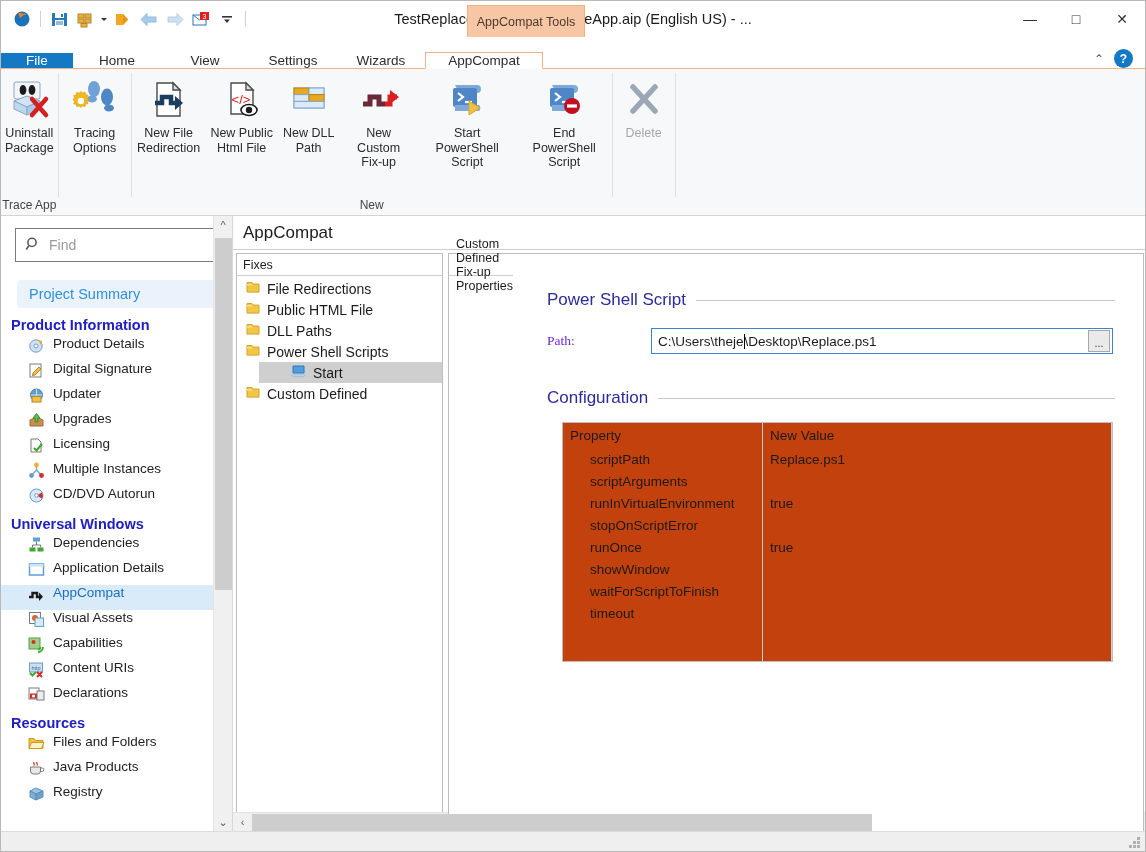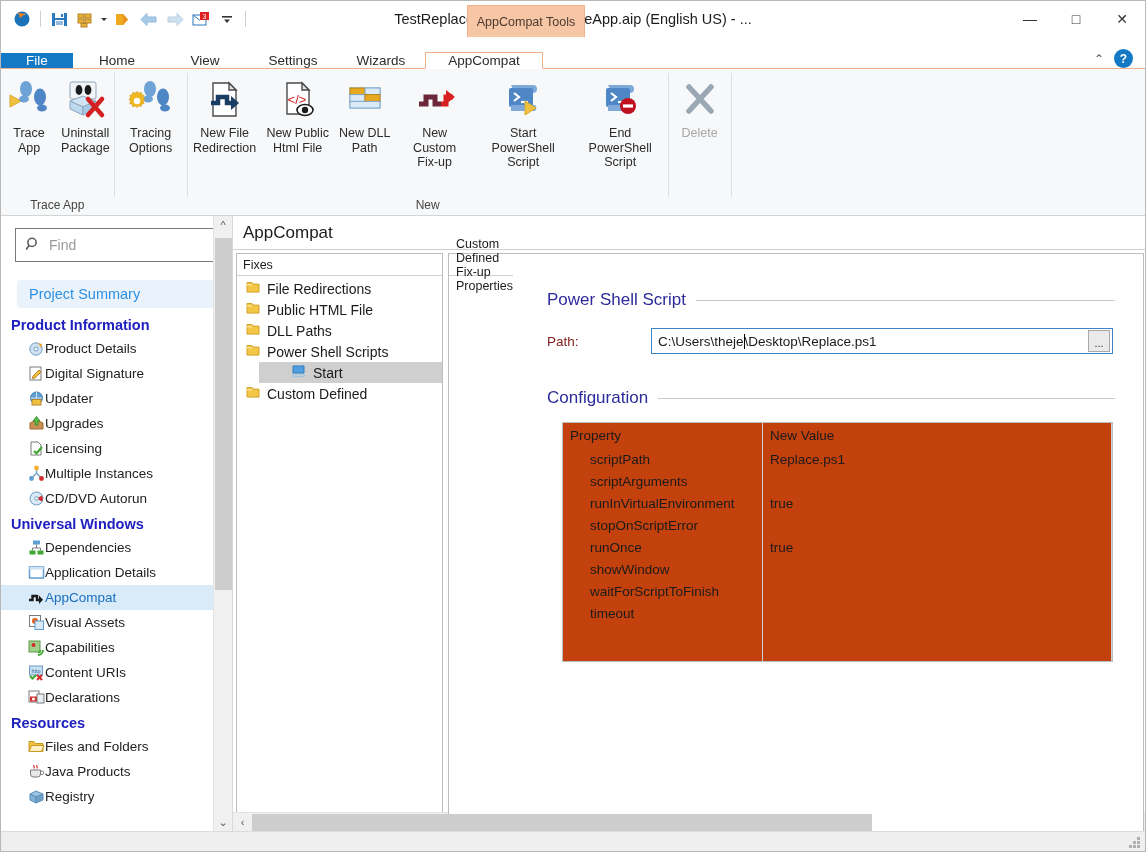--- a/index.html
+++ b/index.html
@@ -128,21 +128,21 @@
     margin:8px 10px 4px 16px; height:28px;
     background:#eaf3fc; border-radius:4px;
     display:flex; align-items:center; padding-left:12px;
     color:#2f8fe0; font-size:14.5px;
   }
   .nav-head {
     color:#2020c0; font-size:14.5px; font-weight:bold;
     padding:5px 0 3px 10px;
   }
   .nav-item {
-    height:25px; display:flex; align-items:center; 
+    height:25px; display:flex; gap:8px;
     padding-left:26px; font-size:13.5px; color:#222;
   }
   .nav-item.selected { background:#d9eaf9; color:#1a6fbf; }
   .nav-item .ni-ico { width:18px; height:18px; flex:0 0 18px; display:flex; align-items:center; justify-content:center;}
   .nav-scrollbar {
     position:absolute; right:0; top:0; bottom:0; width:19px;
     background:#f0f0f0; border-left:1px solid #e4e4e4;
     display:flex; flex-direction:column; align-items:center;
   }
   .sb-arrow { height:18px; width:19px; display:flex; align-items:center; justify-content:center; color:#5a5a5a; font-size:11px; }
@@ -199,21 +199,21 @@
   .props-body { flex:1; overflow:hidden; position:relative; }
 
   .section-head {
     display:flex; align-items:center; gap:10px;
     margin:36px 28px 0 34px;
   }
   .section-head .sh-title { color:#2b2b9b; font-size:17px; white-space:nowrap; }
   .section-head .sh-rule { flex:1; height:1px; background:#c8c8c8; }
 
   .field-row { display:flex; align-items:center; margin:18px 30px 0 34px; }
-  .field-label { width:104px; font-size:13.5px; color:#7f1d1d; }
+  .field-label { width:104px; font-size:13.5px; color:#6d28d9;font-family:Liberation Serif, serif; }
   .field-input {
     flex:1; height:26px; border:1.4px solid #3a86c8; background:#fff;
     display:flex; align-items:center; position:relative;
   }
   .field-input .val {
     flex:1; padding-left:6px; font-size:13.5px; color:#1b1b1b;
     white-space:nowrap; overflow:hidden;
   }
   .caret {
     display:inline-block; width:1px; height:15px; background:#000;
@@ -361,33 +361,20 @@
     <div class="tab-right">
       <div class="chev-up">⌃</div>
       <div class="help-circle">?</div>
     </div>
   </div>
 
   <div class="ribbon">
 
     <div class="rgroup">
       <div class="rgroup-items">
-        <div class="rbtn">
-          <div class="ico">
-            <svg width="44" height="42" viewBox="0 0 44 42">
-              <path d="M3 16l11 6-11 6z" fill="#f0c040" stroke="#d9a92f"></path>
-              <ellipse cx="19" cy="10" rx="6" ry="8" fill="#6fa3d8"></ellipse>
-              <ellipse cx="17" cy="20" rx="5" ry="3.5" fill="#6fa3d8"></ellipse>
-              <ellipse cx="33" cy="18" rx="6" ry="8.5" fill="#4f86c6"></ellipse>
-              <ellipse cx="35" cy="29" rx="5" ry="3.5" fill="#4f86c6"></ellipse>
-            </svg>
-          </div>
-          <div class="lbl">Trace
-App</div>
-        </div>
         <div class="rbtn">
           <div class="ico">
             <svg width="46" height="42" viewBox="0 0 46 42">
               <rect x="8" y="3" width="26" height="17" rx="2" fill="#f2f5f8" stroke="#8fa6bd"></rect>
               <ellipse cx="17" cy="11" rx="3.4" ry="5" fill="#1b1b1b"></ellipse>
               <ellipse cx="26" cy="11" rx="3.4" ry="5" fill="#1b1b1b"></ellipse>
               <path d="M8 22l13 6 13-6-13-5z" fill="#cfe4f5" stroke="#8fa6bd"></path>
               <path d="M8 22v8l13 6V28z" fill="#bcd8ef" stroke="#8fa6bd"></path>
               <path d="M34 22v8l-13 6V28z" fill="#a9cae6" stroke="#8fa6bd"></path>
               <path d="M26 20l14 16M40 20L26 36" stroke="#d32020" stroke-width="4.5" stroke-linecap="round"></path>

